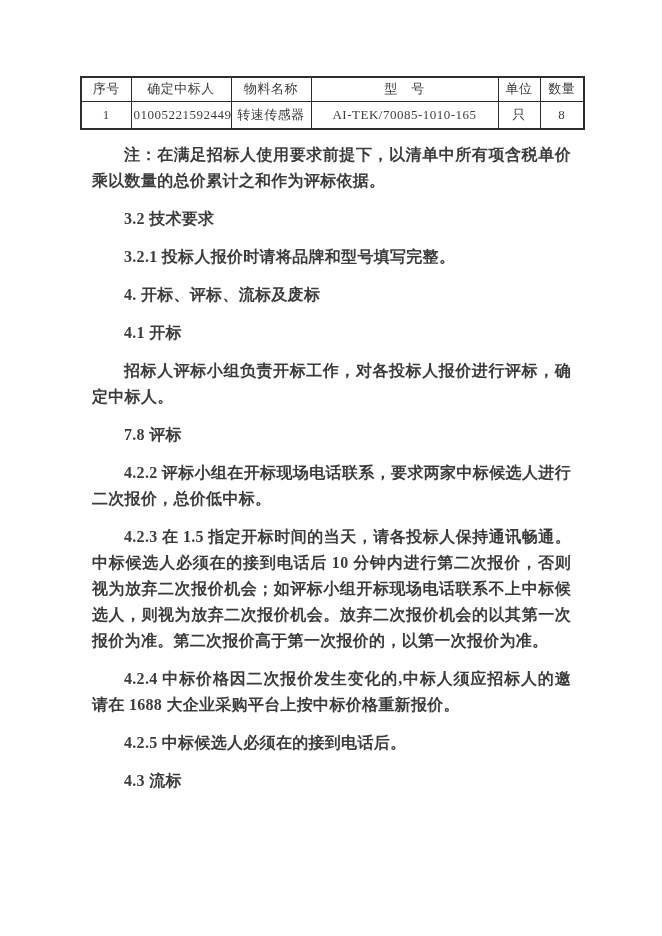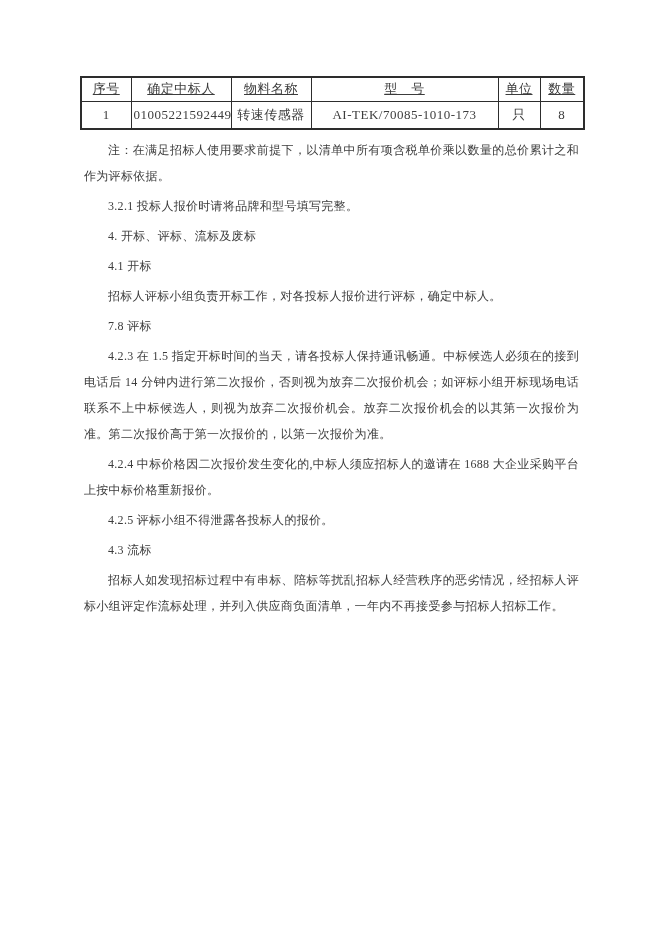--- a/index.html
+++ b/index.html
@@ -31,35 +31,36 @@
   table.material-table td {
     border: 1px solid #2d2d2d;
     font-weight: normal;
     text-align: center;
     vertical-align: middle;
     padding: 0 2px;
     letter-spacing: 0.5px;
     overflow: hidden;
     white-space: nowrap;
   }
-  table.material-table thead tr { height: 24px; text-decoration: underline; }
+  table.material-table thead tr { height: 24px; }
   table.material-table tbody tr { height: 28px; }
   .doc-body {
     margin-top: 7px;
     width: 503px;
   }
   .doc-body p {
-    margin: 4px;
-    font-size: 12px;
+    margin: 12px;
+    font-size: 16px;
     line-height: 26px;
     text-indent: 2em;
     text-align: justify;
     text-justify: inter-ideograph;
     letter-spacing: 0.3px;
     word-break: break-all;
+    font-weight: bold;
   }
 </style>
 </head>
 <body>
 
 <div class="page">
 
   <table class="material-table">
     <colgroup>
       <col style="width:50px">
@@ -77,34 +78,35 @@
         <th>型　号</th>
         <th>单位</th>
         <th>数量</th>
       </tr>
     </thead>
     <tbody>
       <tr>
         <td>1</td>
         <td>01005221592449</td>
         <td>转速传感器</td>
-        <td>AI-TEK/70085-1010-173</td>
+        <td>AI-TEK/70085-1010-165</td>
         <td>只</td>
         <td>8</td>
       </tr>
     </tbody>
   </table>
 
   <div class="doc-body">
     <p>注：在满足招标人使用要求前提下，以清单中所有项含税单价乘以数量的总价累计之和作为评标依据。</p>
+    <p>3.2  技术要求</p>
     <p>3.2.1  投标人报价时请将品牌和型号填写完整。</p>
     <p>4.  开标、评标、流标及废标</p>
     <p>4.1 开标</p>
     <p>招标人评标小组负责开标工作，对各投标人报价进行评标，确定中标人。</p>
     <p>7.8 评标</p>
-    <p>4.2.3 在 1.5 指定开标时间的当天，请各投标人保持通讯畅通。中标候选人必须在的接到电话后 14 分钟内进行第二次报价，否则视为放弃二次报价机会；如评标小组开标现场电话联系不上中标候选人，则视为放弃二次报价机会。放弃二次报价机会的以其第一次报价为准。第二次报价高于第一次报价的，以第一次报价为准。</p>
+    <p>4.2.2 评标小组在开标现场电话联系，要求两家中标候选人进行二次报价，总价低中标。</p>
+    <p>4.2.3 在 1.5 指定开标时间的当天，请各投标人保持通讯畅通。中标候选人必须在的接到电话后 10 分钟内进行第二次报价，否则视为放弃二次报价机会；如评标小组开标现场电话联系不上中标候选人，则视为放弃二次报价机会。放弃二次报价机会的以其第一次报价为准。第二次报价高于第一次报价的，以第一次报价为准。</p>
     <p>4.2.4 中标价格因二次报价发生变化的,中标人须应招标人的邀请在 1688 大企业采购平台上按中标价格重新报价。</p>
-    <p>4.2.5 评标小组不得泄露各投标人的报价。</p>
+    <p>4.2.5 中标候选人必须在的接到电话后。</p>
     <p>4.3 流标</p>
-    <p>招标人如发现招标过程中有串标、陪标等扰乱招标人经营秩序的恶劣情况，经招标人评标小组评定作流标处理，并列入供应商负面清单，一年内不再接受参与招标人招标工作。</p>
   </div>
 
 </div>
 
 </body></html>

